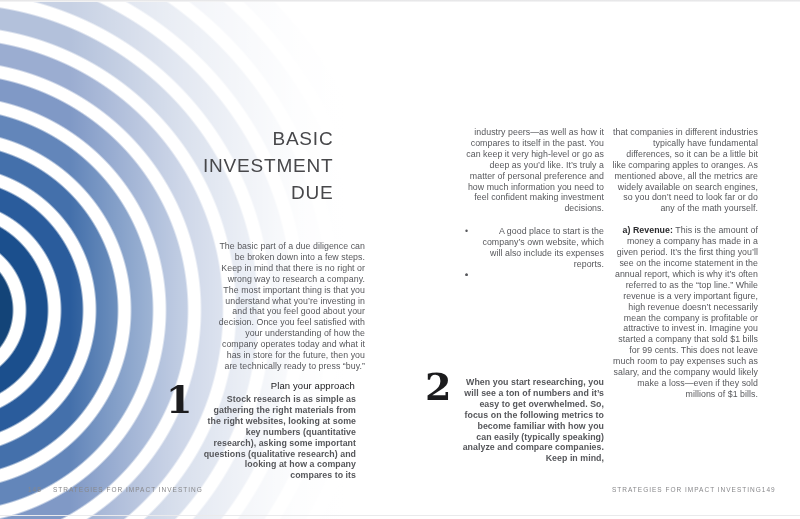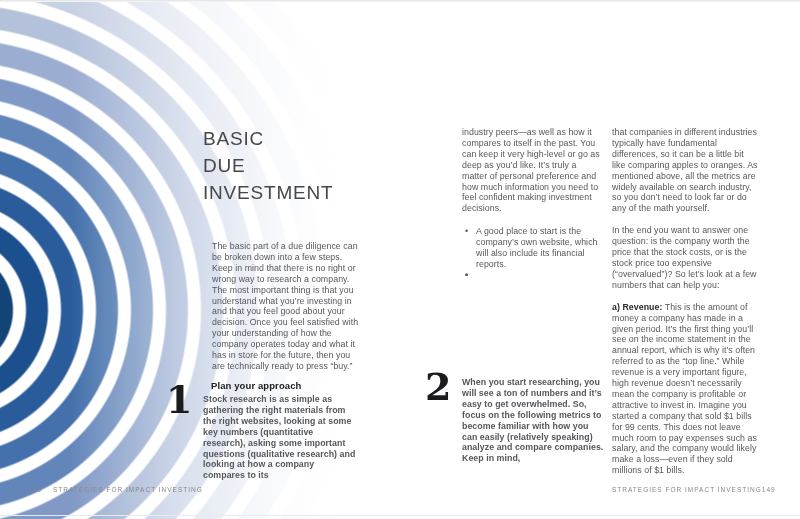--- a/index.html
+++ b/index.html
@@ -29,31 +29,31 @@
     content:"";position:absolute;inset:0;
     background:linear-gradient(to right,
       rgba(255,255,255,0) 0px,rgba(255,255,255,0) 70px,
       rgba(255,255,255,.5) 180px,rgba(255,255,255,.93) 300px,#fff 345px);
   }
   .edge-top{position:absolute;left:0;top:0;width:800px;height:2px;z-index:3;
     background:linear-gradient(#e2e2e4,#f7f7f8);}
   .edge-bottom{position:absolute;left:0;top:515px;width:800px;height:1px;z-index:3;background:#eaeaec;}
 
   
-  .abs{position:absolute;z-index:2;}
+  .abs{position:absolute;z-index:2;text-align:right;}
   .title{
     left:203px;top:125px;margin:0;font-weight:400;
     font-size:19px;line-height:27px;letter-spacing:.8px;color:#47474a;
   }
   .title span{display:block;}
   .body-text{font-size:8.8px;line-height:10.9px;color:#56575b;letter-spacing:.05px;}
   .intro{left:203px;top:232px;width:153px;margin:9px;}
   .step h2{
-    margin:0 8px 2px;font-size:9.5px;line-height:12px;letter-spacing:.1px;
-    color:#202023;font-weight:700;
+    margin:0 1px 2px;font-size:9.5px;line-height:12px;letter-spacing:.1px;
+    color:#202023;font-weight:400;
   }
   .step p{margin:0;font-weight:bold;}
   .step1{left:203px;top:380px;width:153px;}
   .step2{left:462px;top:377px;width:142px;}
   .step-num{
     font-family:"DejaVu Serif","Liberation Serif",serif;font-weight:700;
     font-size:38px;line-height:38px;color:#1b1b1d;
   }
   .num1{left:166px;top:381px;}
   .num2{left:425px;top:368px;}
@@ -77,59 +77,58 @@
 <body>
 
 <div id="spread">
 
   <div class="rings"></div>
   <div class="edge-top"></div>
   <div class="edge-bottom"></div>
 
   <h1 class="abs title">
     <span>BASIC</span>
+    <span>INVESTMENT</span>
     <span>DUE</span>
-    <span>INVESTMENT</span>
   </h1>
 
   <p class="abs body-text intro">The basic part of a due diligence can be broken down into a few steps. Keep in mind that there is no right or wrong way to research a company. The most important thing is that you understand what you’re investing in and that you feel good about your decision. Once you feel satisfied with your understanding of how the company operates today and what it has in store for the future, then you are technically ready to press “buy.”</p>
 
   <div class="abs step-num num1">1</div>
   <div class="abs step step1">
     <h2>Plan your approach</h2>
     <p class="body-text">Stock research is as simple as gathering the right materials from the right websites, looking at some key numbers (quantitative research), asking some important questions (qualitative research) and looking at how a company compares to its</p>
   </div>
 
   <span class="abs footer-text f-num-l">148</span>
   <span class="abs footer-text f-run-l">STRATEGIES FOR IMPACT INVESTING</span>
 
   <div class="abs body-text col col1">
     <p>industry peers—as well as how it compares to itself in the past. You can keep it very high-level or go as deep as you’d like. It’s truly a matter of personal preference and how much information you need to feel confident making investment decisions.</p>
     <ul class="bullets">
       <li>
         <span class="dot">•</span>
-        <span>A good place to start is the company’s own website, which will also include its financial reports.</span>
+        <span>A good place to start is the company’s own website, which will also include its expenses reports.</span>
       </li>
       <li>
         <span class="dot">•</span>
       </li>
       <li>
         <span class="dot">•</span>
       </li>
     </ul>
   </div>
 
   <div class="abs step-num num2">2</div>
   <div class="abs step step2">
-    <p class="body-text">When you start researching, you will see a ton of numbers and it’s easy to get overwhelmed. So, focus on the following metrics to become familiar with how you can easily (relatively speaking) analyze and compare companies. Keep in mind,</p>
+    <p class="body-text">When you start researching, you will see a ton of numbers and it’s easy to get overwhelmed. So, focus on the following metrics to become familiar with how you can easily (typically speaking) analyze and compare companies. Keep in mind,</p>
   </div>
 
   <div class="abs body-text col col2">
-    <p>that companies in different industries typically have fundamental differences, so it can be a little bit like comparing apples to oranges. As mentioned above, all the metrics are widely available on search industry, so you don’t need to look far or do any of the math yourself.</p>
-    <p>In the end you want to answer one question: is the company worth the price that the stock costs, or is the stock price too expensive (“overvalued”)? So let’s look at a few numbers that can help you:</p>
+    <p>that companies in different industries typically have fundamental differences, so it can be a little bit like comparing apples to oranges. As mentioned above, all the metrics are widely available on search engines, so you don’t need to look far or do any of the math yourself.</p>
     <p><span class="lead">a) Revenue:</span><span> This is the amount of money a company has made in a given period. It’s the first thing you’ll see on the income statement in the annual report, which is why it’s often referred to as the “top line.” While revenue is a very important figure, high revenue doesn’t necessarily mean the company is profitable or attractive to invest in. Imagine you started a company that sold $1 bills for 99 cents. This does not leave much room to pay expenses such as salary, and the company would likely make a loss—even if they sold millions of $1 bills.</span></p>
   </div>
 
   <div class="abs footer-text footer-right">
     <span>STRATEGIES FOR IMPACT INVESTING</span>
     <span>149</span>
   </div>
 
 </div>
 

